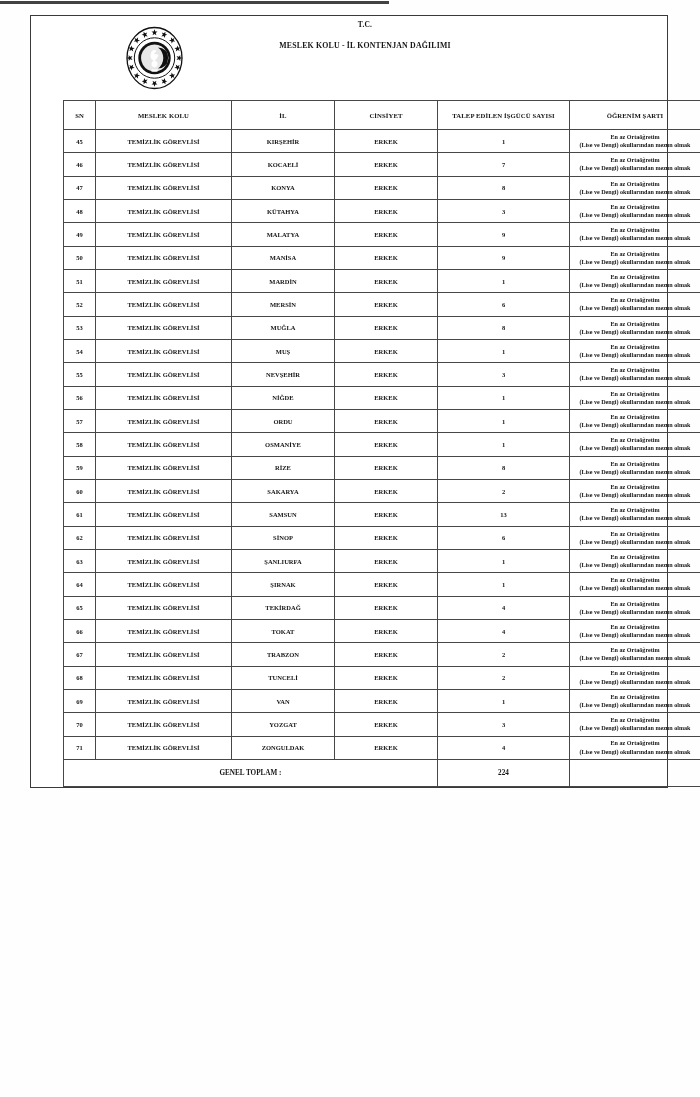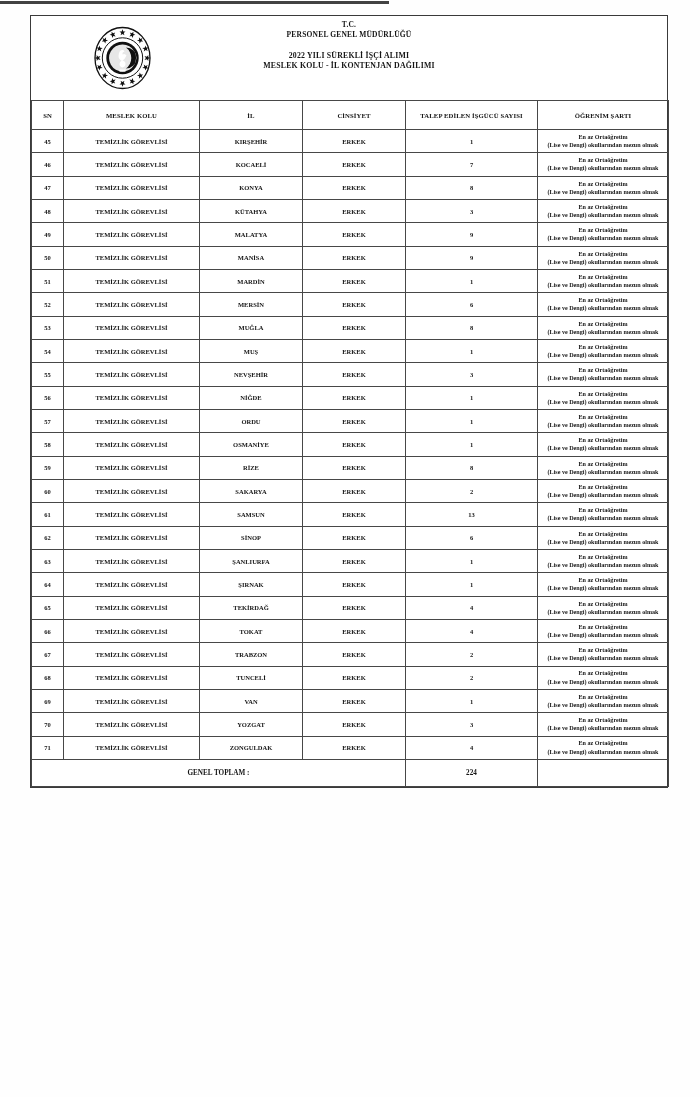--- a/index.html
+++ b/index.html
@@ -17,20 +17,21 @@
     left: 0; top: 1px;
     width: 389px; height: 3px;
     background: #424242;
   }
   .frame {
     position: absolute;
     left: 30px; top: 15px;
     width: 638px;
     border: 1.4px solid #3a3a3a;
     background: #fff;
+    padding-left: 32px;
   }
   .doc-header { position: relative; height: 84px; }
   .emblem { position: absolute; left: 62px; top: 9px; }
   .titles {
     position: absolute; left: 0; right: 0; top: 4px;
     text-align: center;
     font-weight: bold;
     color: #151515;
     letter-spacing: 0.2px;
   }
@@ -98,23 +99,21 @@
         </g>
         <circle cx="29.5" cy="33" r="20.2" fill="none" stroke="#111" stroke-width="1"></circle>
         <circle cx="29.5" cy="33" r="16.2" fill="#111"></circle>
         <path d="M29.5,19.5 a13.5,13.5 0 1,0 0.1,0 Z M33,22.5 a10.5,10.5 0 1,1 -0.1,21 a13,13 0 0,0 0.1,-21 Z" fill="#fff" fill-rule="evenodd" opacity="0.9"></path>
         <path d="M27,26 q3,-2 4.5,0.5 q-2.5,0.5 -2,3 q2.5,-1.5 4,1 q-1.5,3.5 -4,5 q3,0.5 3,3.5 q0,2.5 -3,3.5 q-3,-1 -3,-3.5 q0,-2 2,-3.5 q-3,-1.5 -3,-4.5 q0,-3 1.5,-5 Z" fill="#fff"></path>
         <rect x="26.5" y="44.5" width="6" height="2.2" fill="#fff"></rect>
       </svg>
 
       <div class="titles">
         <div class="t-small">T.C.</div>
-        <div class="t-small">PERSONEL GENEL MÜDÜRLÜĞÜ</div>
         <div class="t-gap"></div>
-        <div class="t-title">2022 YILI SÜREKLİ İŞÇİ ALIMI</div>
         <div class="t-title">MESLEK KOLU - İL KONTENJAN DAĞILIMI</div>
       </div>
     </div>
 
     <table>
       <colgroup>
         <col class="col-sn">
           <col class="col-meslek">
           <col class="col-il">
         <col class="col-cinsiyet">

